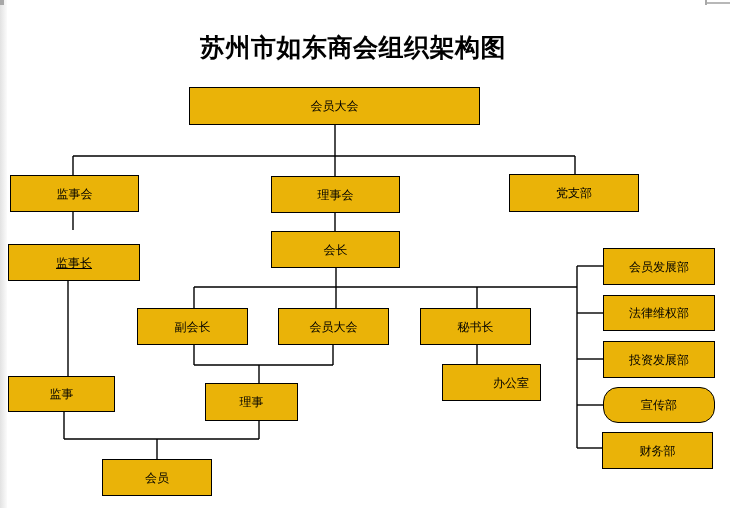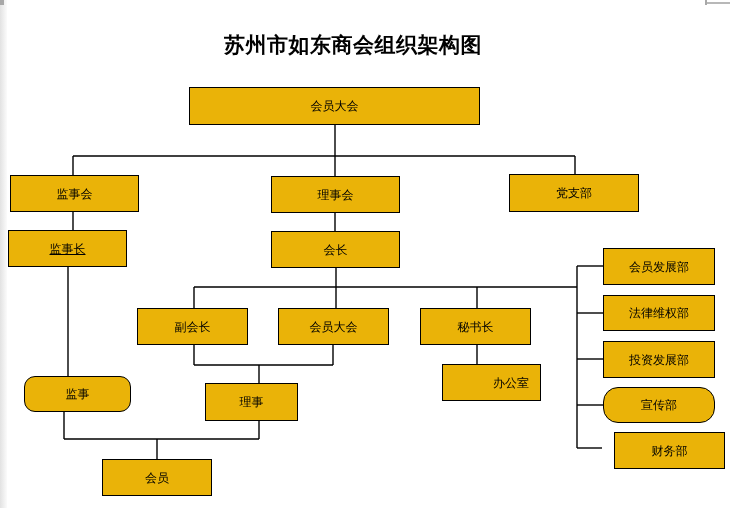--- a/index.html
+++ b/index.html
@@ -12,21 +12,21 @@
     overflow: hidden;
     font-family: "Liberation Serif", "DejaVu Serif", serif;
     color: #000;
   }
   .chart-title {
     position: absolute;
     left: 0;
     top: 31px;
     width: 706px;
     text-align: center;
-    font-size: 21px;
+    font-size: 25px;
     font-weight: bold;
     letter-spacing: 0.5px;
   }
   .node {
     position: absolute;
     border: 1.5px solid #000000;
     background: #eab308;
     display: flex;
     align-items: center;
     justify-content: center;
@@ -104,28 +104,28 @@
       <line x1="259" y1="421" x2="259" y2="439" stroke="#000000" stroke-width="1.4"></line>
       <line x1="64" y1="439" x2="259" y2="439" stroke="#000000" stroke-width="1.4"></line>
       <line x1="157" y1="439" x2="157" y2="459" stroke="#000000" stroke-width="1.4"></line>
     </svg>
 
   <div>
       <div class="node" style="left: 189px; top: 87px; width: 291px; height: 38px; border-color: rgb(0, 0, 0);">会员大会</div>
       <div class="node" style="left: 10px; top: 175px; width: 129px; height: 37px; border-color: rgb(0, 0, 0);">监事会</div>
       <div class="node" style="left: 271px; top: 176px; width: 129px; height: 37px; border-color: rgb(0, 0, 0);">理事会</div>
       <div class="node" style="left: 509px; top: 174px; width: 130px; height: 38px; border-color: rgb(0, 0, 0);">党支部</div>
-      <div class="node" style="left: 8px; top: 230px; width: 119px; height: 37px; border-color: rgb(0, 0, 0); text-decoration: underline;">监事长</div>
+      <div class="node" style="left: 8px; top: 244px; width: 132px; height: 37px; border-color: rgb(0, 0, 0); text-decoration: underline;">监事长</div>
       <div class="node" style="left: 271px; top: 231px; width: 129px; height: 37px; border-color: rgb(0, 0, 0);">会长</div>
       <div class="node" style="left: 137px; top: 308px; width: 111px; height: 37px; border-color: rgb(0, 0, 0);">副会长</div>
       <div class="node" style="left: 278px; top: 308px; width: 111px; height: 37px; border-color: rgb(0, 0, 0);">会员大会</div>
       <div class="node" style="left: 420px; top: 308px; width: 111px; height: 37px; border-color: rgb(0, 0, 0);">秘书长</div>
       <div class="node" style="left: 442px; top: 364px; width: 99px; height: 37px; border-color: rgb(0, 0, 0); padding-left: 39px;">办公室</div>
-      <div class="node" style="left: 24px; top: 376px; width: 107px; height: 36px; border-color: rgb(0, 0, 0); border-radius: 11px;">监事</div>
+      <div class="node" style="left: 8px; top: 376px; width: 107px; height: 36px; border-color: rgb(0, 0, 0);">监事</div>
       <div class="node" style="left: 205px; top: 383px; width: 93px; height: 38px; border-color: rgb(0, 0, 0);">理事</div>
       <div class="node" style="left: 102px; top: 459px; width: 110px; height: 37px; border-color: rgb(0, 0, 0);">会员</div>
       <div class="node" style="left: 603px; top: 248px; width: 112px; height: 37px; border-color: rgb(0, 0, 0);">会员发展部</div>
       <div class="node" style="left: 603px; top: 295px; width: 112px; height: 36px; border-color: rgb(0, 0, 0);">法律维权部</div>
       <div class="node" style="left: 603px; top: 341px; width: 112px; height: 37px; border-color: rgb(0, 0, 0); text-align: center;">投资发展部</div>
       <div class="node" style="left: 603px; top: 387px; width: 112px; height: 36px; border-color: rgb(0, 0, 0); border-radius: 15px;">宣传部</div>
-      <div class="node" style="left: 602px; top: 432px; width: 111px; height: 37px; border-color: rgb(0, 0, 0); margin-left: 12px;">财务部</div>
+      <div class="node" style="left: 602px; top: 432px; width: 111px; height: 37px; border-color: rgb(0, 0, 0);">财务部</div>
     </div>
 </div>
 
 </body></html>

